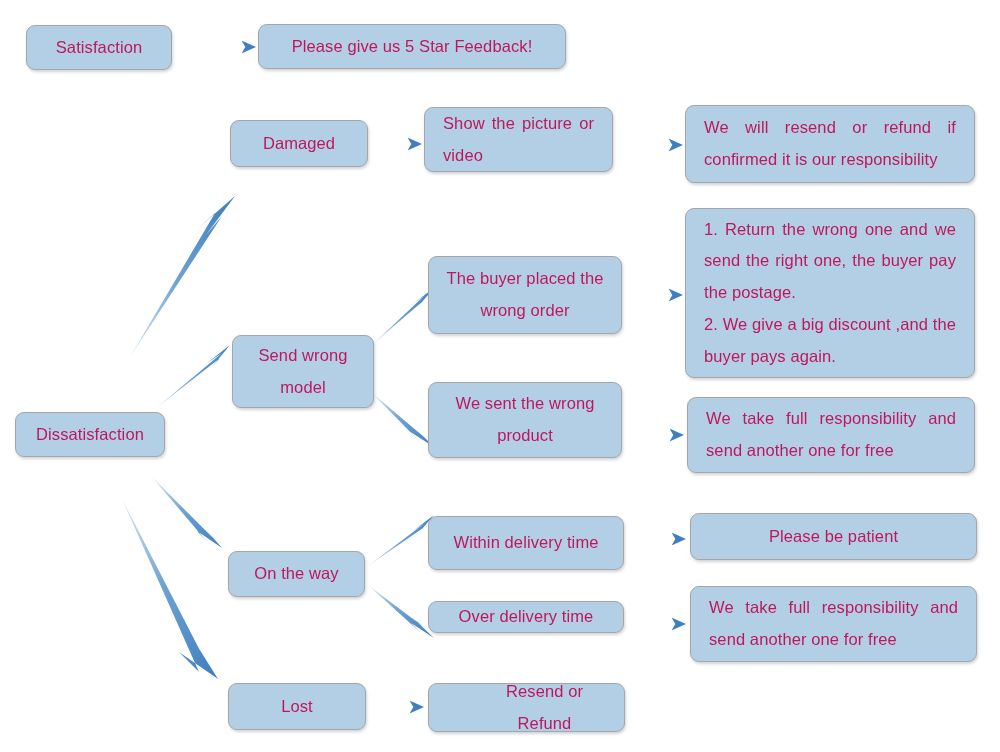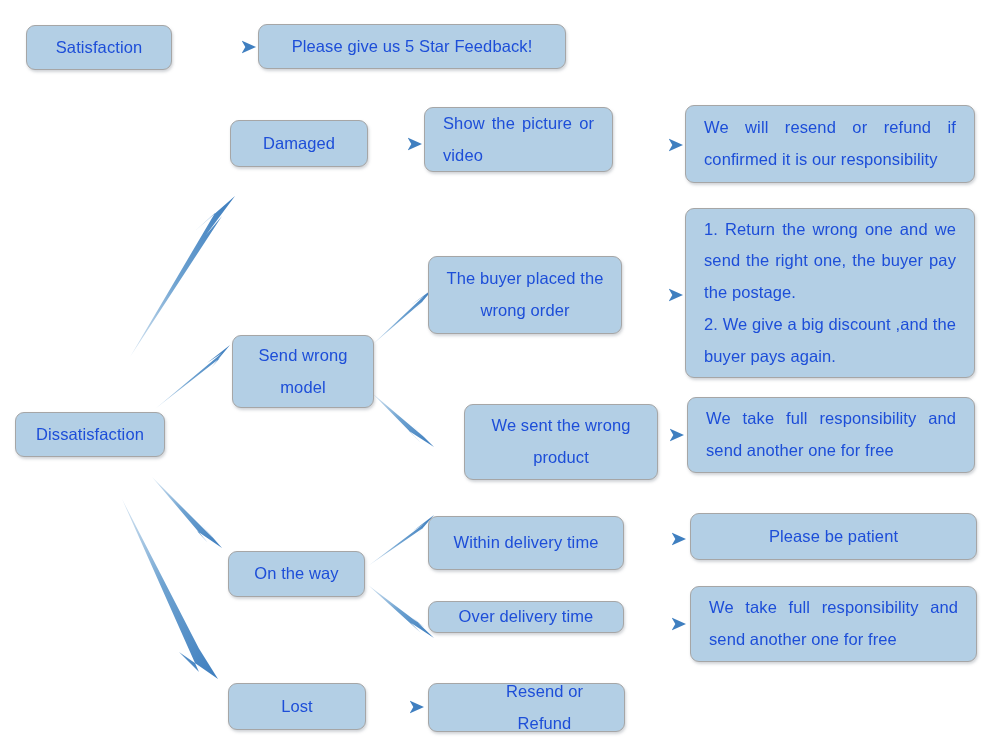--- a/index.html
+++ b/index.html
@@ -28,21 +28,21 @@
   }
   .node {
     position: absolute;
     box-sizing: border-box;
     background: #b3cfe5;
     border: 1px solid #a6a6a6;
     border-radius: 9px;
     box-shadow: 1px 2px 3px rgba(120,130,140,0.35);
     display: flex;
     align-items: center;
-    color: #1d4ed8;
+    color: #be185d;
     font-size: 16.5px;
     line-height: 1.92;
     letter-spacing: 0.1px;
   }
   .node .txt {
     display: block;
     width: 100%;
     white-space: pre-line;
   }
   .c-center .txt { text-align: center; }
@@ -160,21 +160,21 @@
 
   <div class="node c-center pad-tight" style="left:428px; top:256px; width:194px; height:78px;">
     <span class="txt">The buyer placed the wrong order</span>
   </div>
 
   <div class="node c-just pad-wide" style="left:685px; top:208px; width:290px; height:170px;">
     <span class="txt">1. Return the wrong one and we send the right one, the buyer pay the postage.
 2. We give a big discount ,and the buyer pays again.</span>
   </div>
 
-  <div class="node c-center pad-tight" style="left:428px; top:404px; width:194px; height:76px;margin-left:36px;">
+  <div class="node c-center pad-tight" style="left:428px; top:382px; width:194px; height:76px;">
     <span class="txt">We sent the wrong product</span>
   </div>
 
   <div class="node c-just pad-wide" style="left:687px; top:397px; width:288px; height:76px;">
     <span class="txt">We take full responsibility and send another one for free</span>
   </div>
 
   <div class="node c-center pad-tight" style="left:228px; top:551px; width:137px; height:46px;">
     <span class="txt">On the way</span>
   </div>

